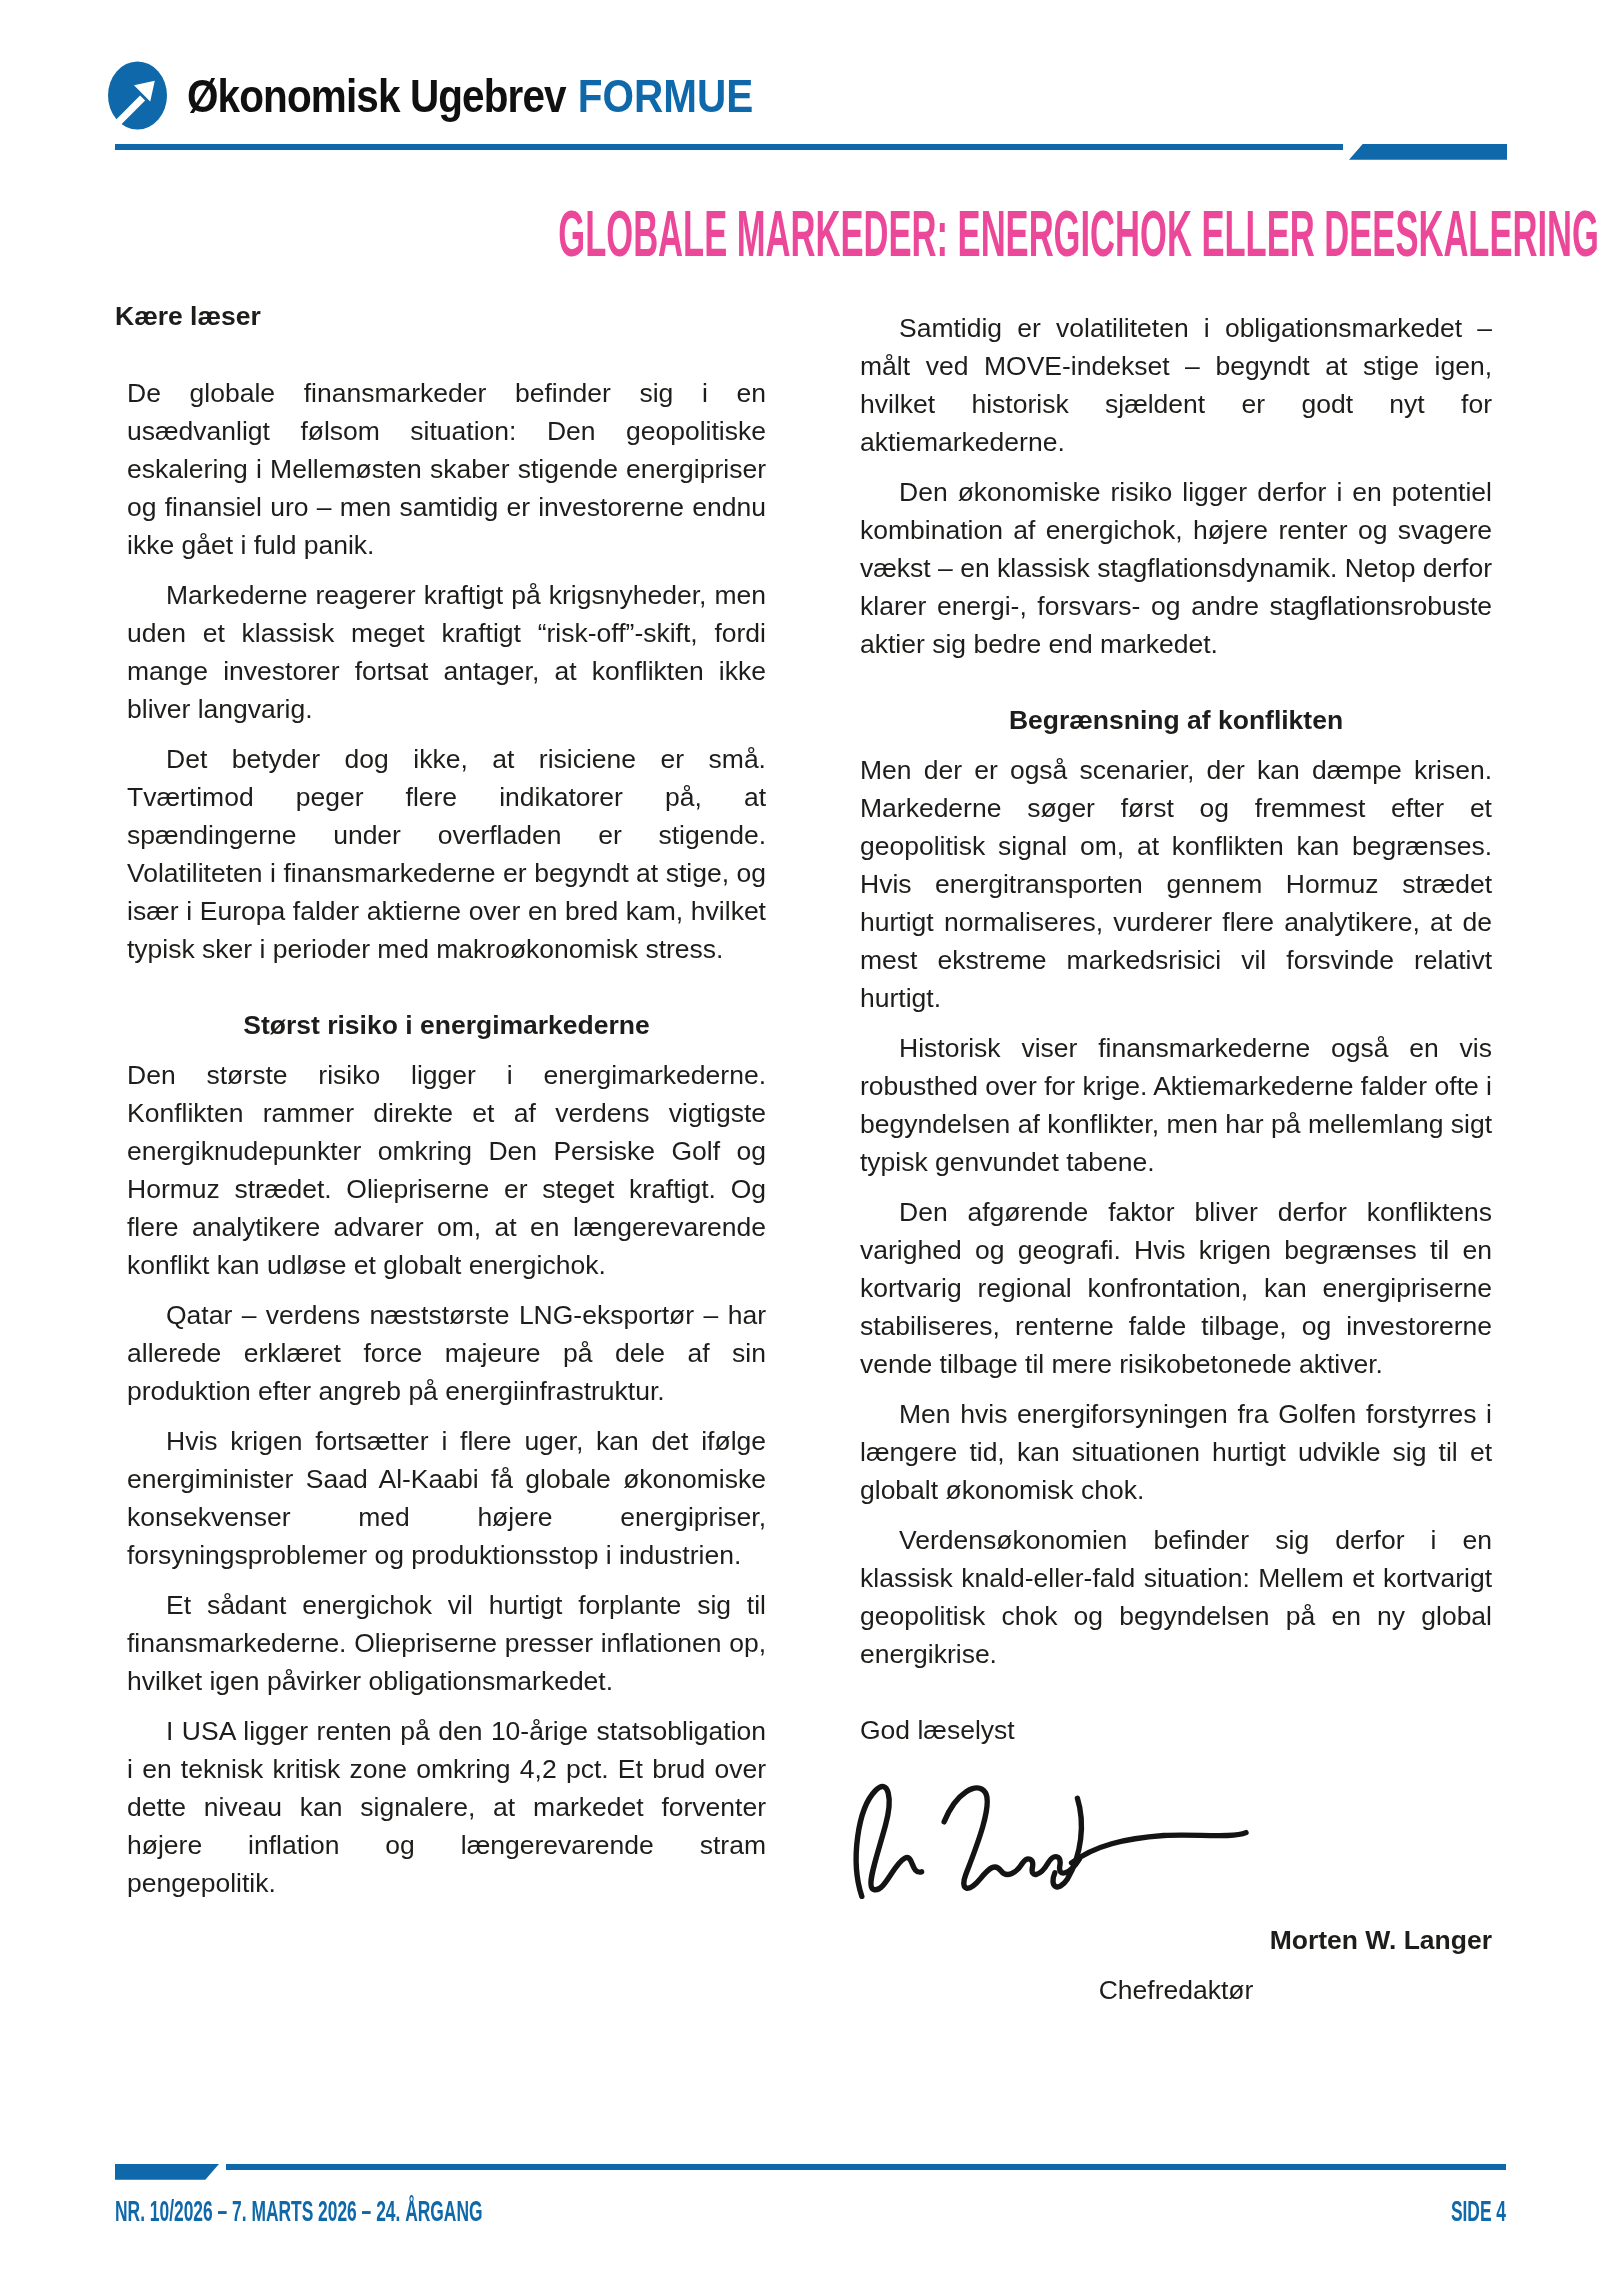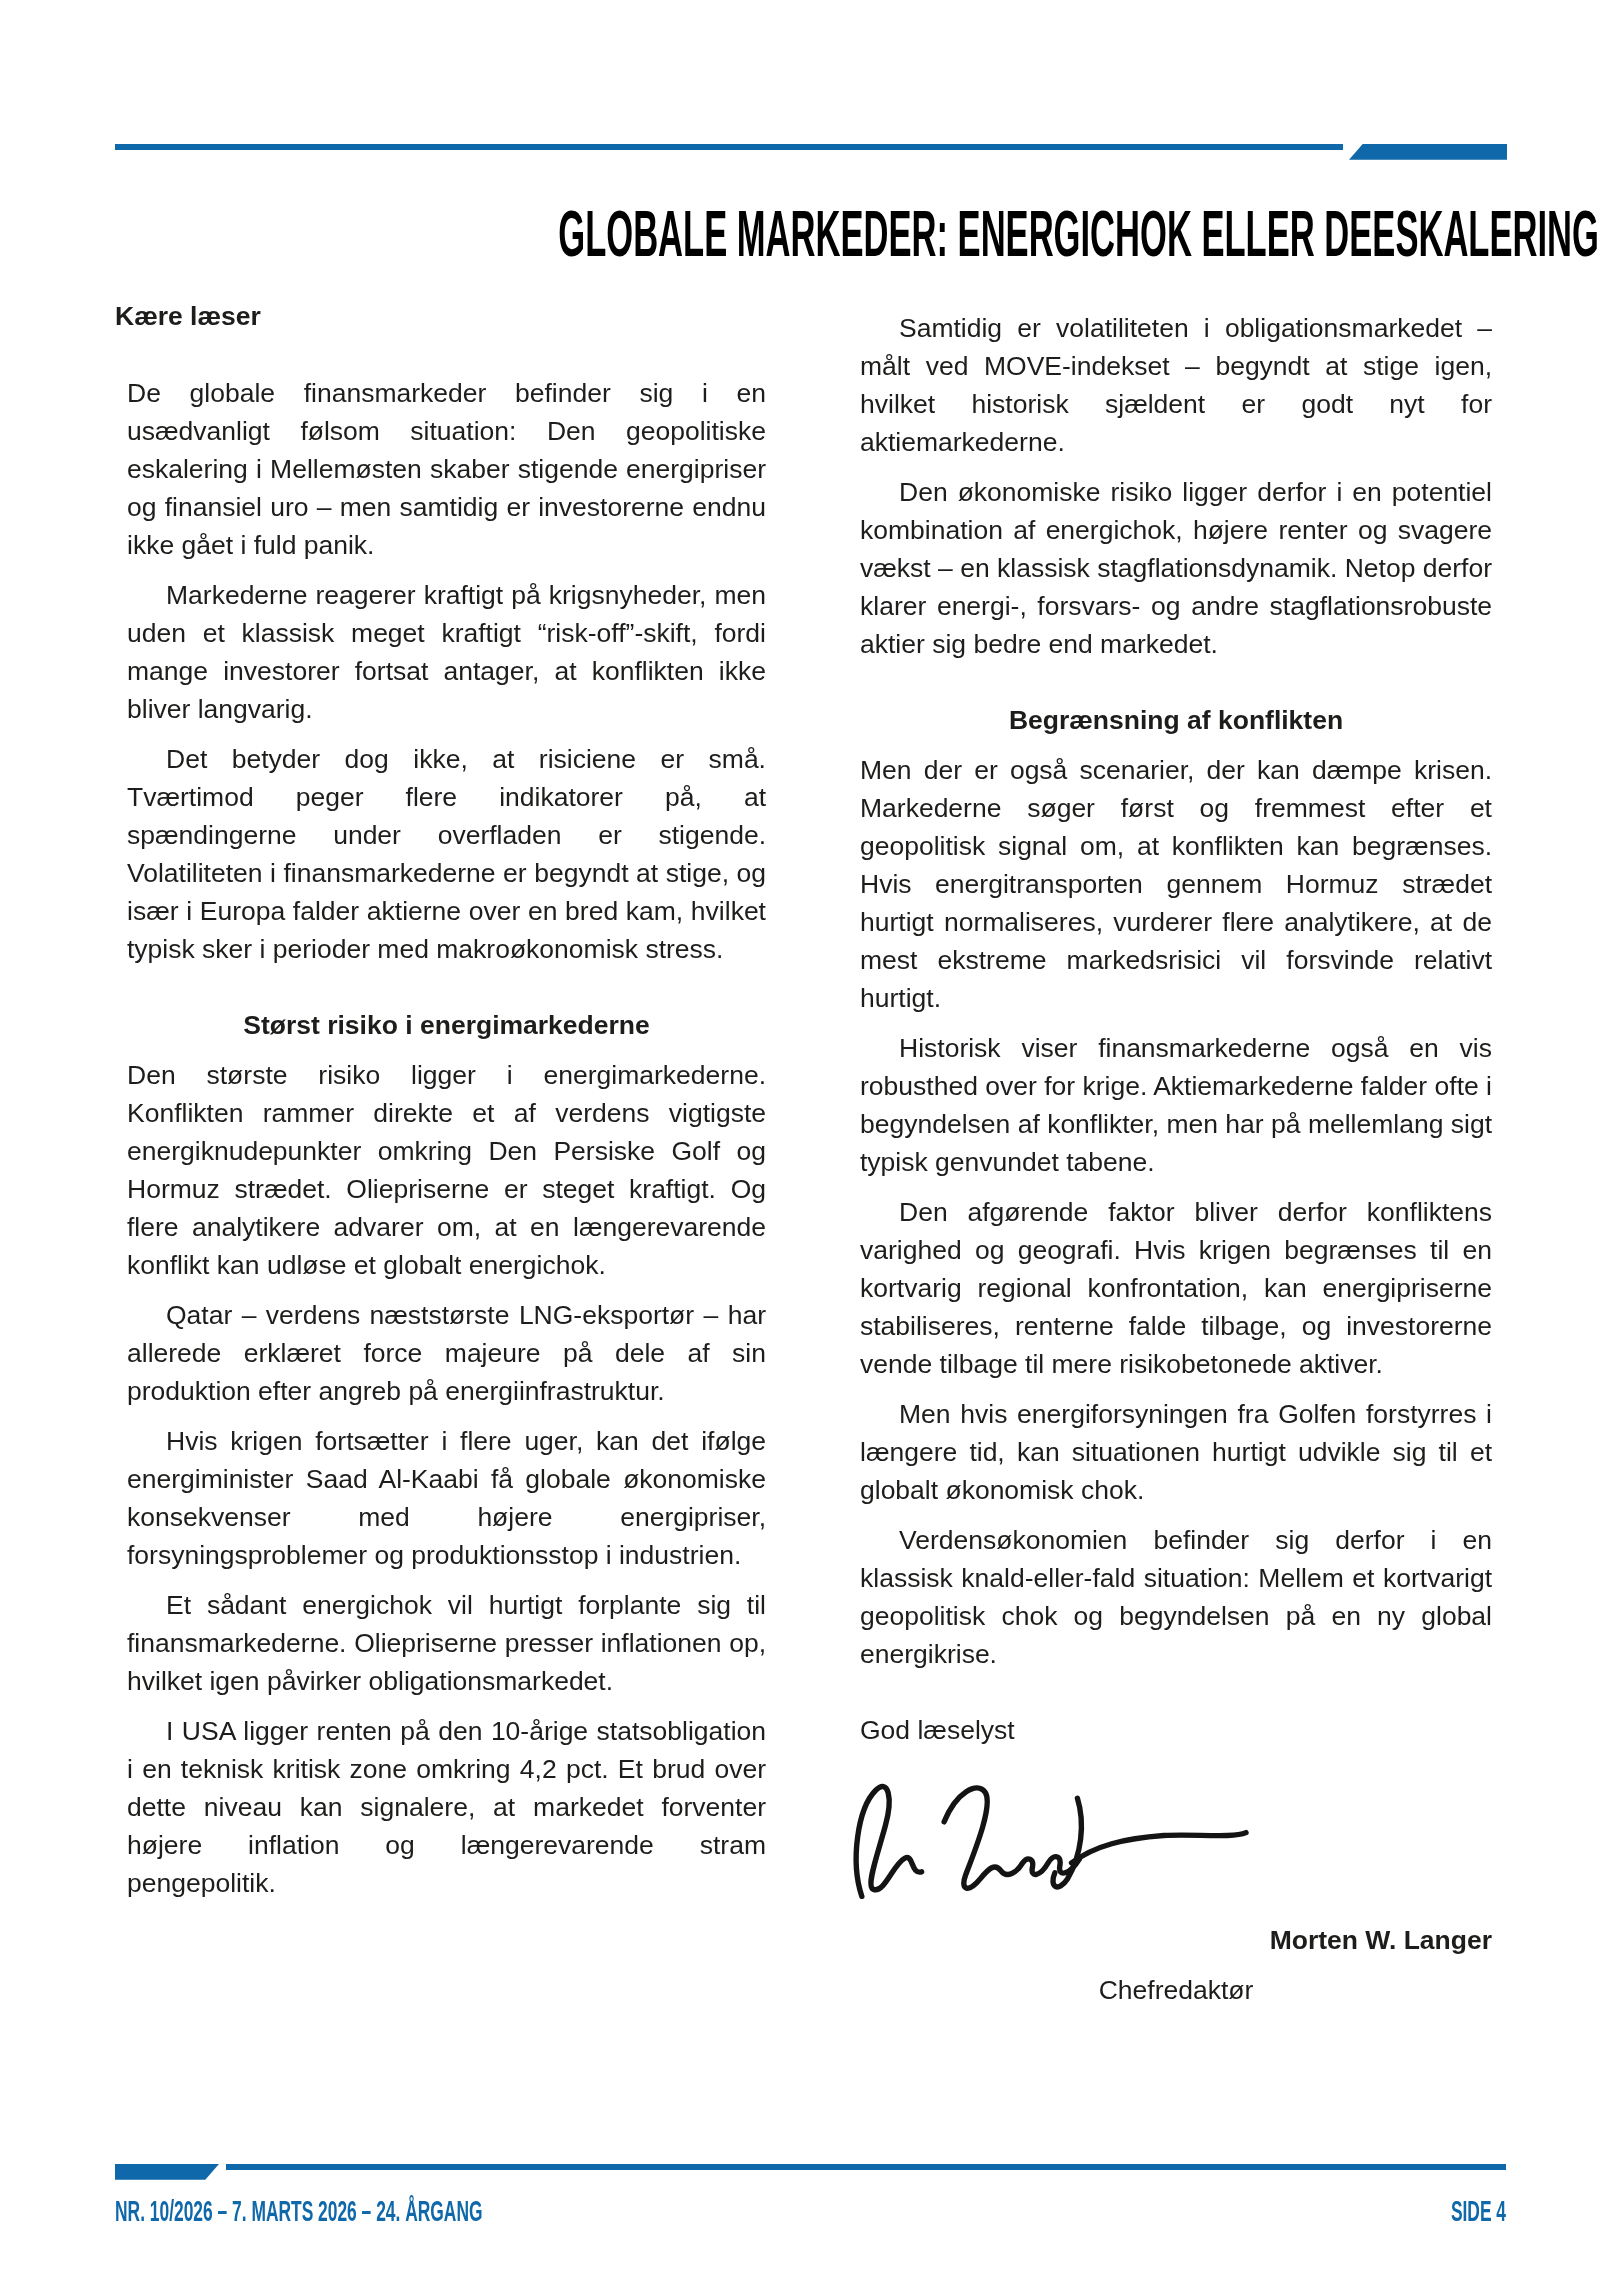--- a/index.html
+++ b/index.html
@@ -36,21 +36,21 @@
   .rule-top-thin{left:115px;top:144px;width:1228px;height:5.9px;}
   .rule-top-thick{
     left:1349px;top:144px;width:158px;height:15.7px;
     clip-path:polygon(13.7px 0,100% 0,100% 100%,0 100%);
   }
 
   
   .title{
     position:absolute;left:115px;top:202px;width:1392px;
     text-align:center;white-space:nowrap;
-    font-size:64px;line-height:1;font-weight:700;color:#000000;
+    font-size:64px;line-height:1;font-weight:700;color:#ec4899;
   }
   .title-inner{display:inline-block;transform:scaleX(.54);transform-origin:center;}
 
   
   .cols{
     position:absolute;left:115px;top:297px;width:1392px;
     display:flex;gap:70px;
     font-size:26.5px;line-height:38px;
     text-align:justify;text-justify:inter-word;
     hyphens:auto;-webkit-hyphens:auto;
@@ -78,20 +78,32 @@
     white-space:nowrap;
   }
   .footer-issue{left:115px;transform:scaleX(.58);transform-origin:left center;}
   .footer-page{right:115px;transform:scaleX(.58);transform-origin:right center;}
 </style>
 </head>
 <body>
 
 <div class="page">
 
+  <div class="logo">
+    <span class="logo-mark">
+      <svg viewBox="0 0 58 67" width="59" height="69" aria-hidden="true">
+        <ellipse cx="29" cy="33.5" rx="29" ry="33.5" fill="#0F68A9"></ellipse>
+        <path d="M9 61 L34 36" stroke="#fff" stroke-width="7" fill="none"></path>
+        <polygon points="46,19 41.5,39.5 25.5,23.5" fill="#fff"></polygon>
+      </svg>
+    </span>
+    <span class="brand">
+      <span>Økonomisk Ugebrev</span><span class="edition">FORMUE</span>
+    </span>
+  </div>
   <div class="rule rule-top-thin"></div>
   <div class="rule rule-top-thick"></div>
 
   <div class="title">
     <span class="title-inner">GLOBALE MARKEDER: ENERGICHOK ELLER DEESKALERING</span>
   </div>
 
   <div class="cols">
 
     <div class="col-left">

